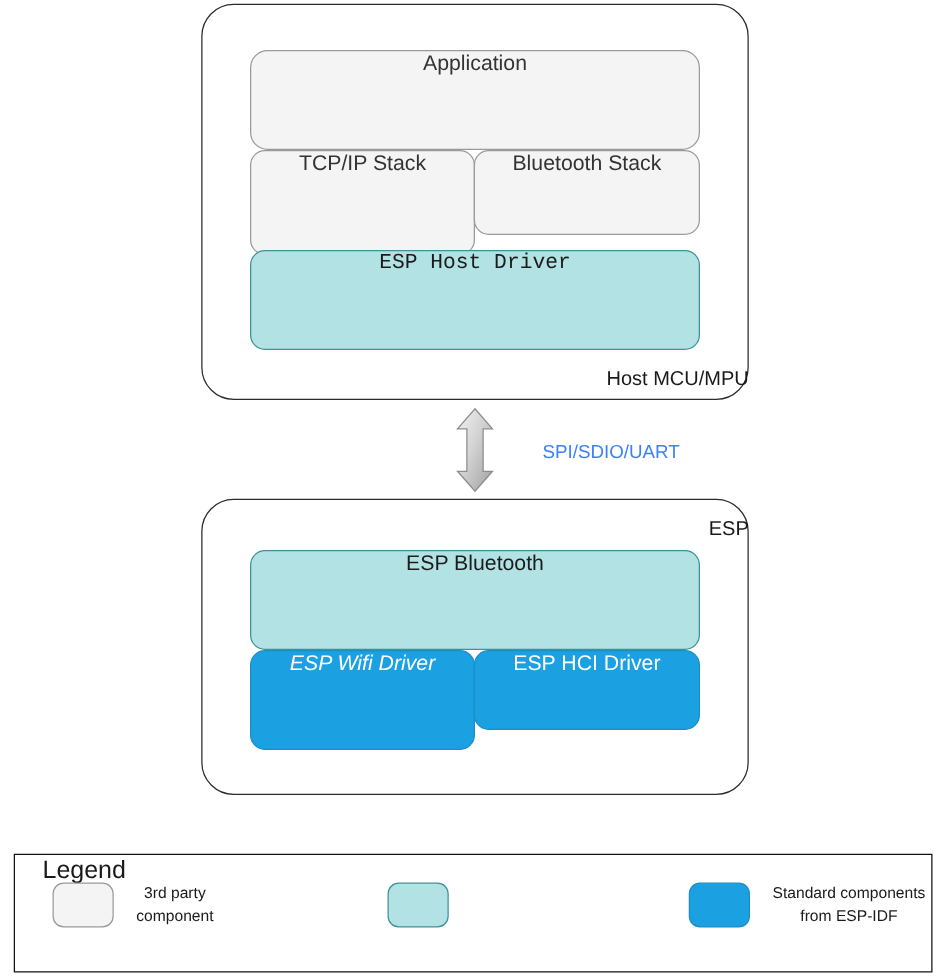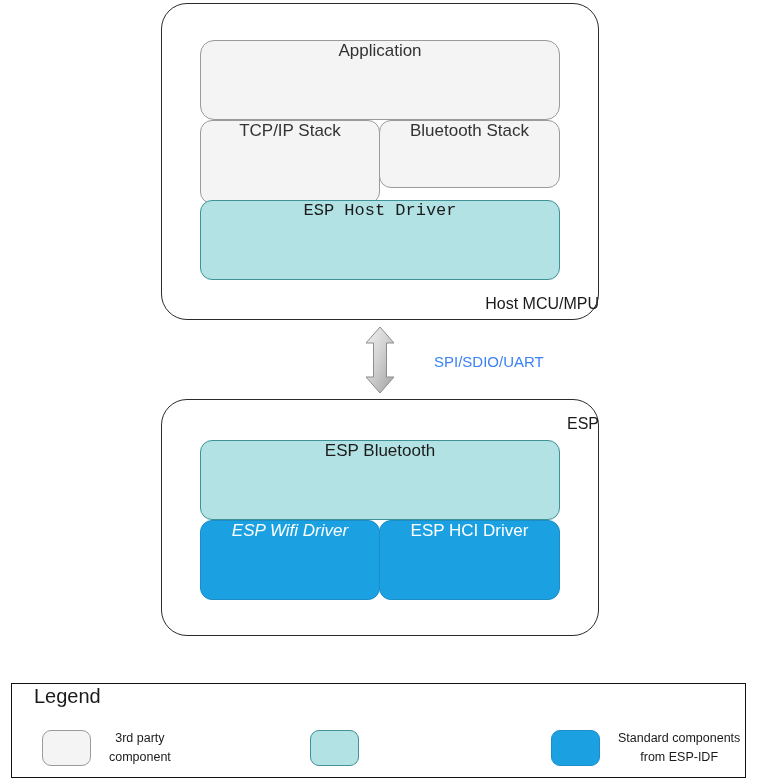--- a/index.html
+++ b/index.html
@@ -95,21 +95,21 @@
   }
   .legend-title {
     position: absolute;
     left: 34px;
     top: 685px;
     font-size: 20px;
     color: #1a1a1a;
   }
   .legend-item {
     position: absolute;
-    top: 728px;
+    top: 704px;
     height: 40px;
     display: flex;
     align-items: center;
   }
   .legend-swatch {
     width: 49px;
     height: 36px;
     box-sizing: border-box;
     border-radius: 9px;
     flex: none;
@@ -170,21 +170,21 @@
 <div class="section-label" style="left:161px; top:415px; width:438px;">ESP</div>
 
 <div class="node esp-hosted" style="left:200px; top:440px; width:360px; height:80px;">
   <span>ESP Bluetooth</span>
 </div>
 
 <div class="node esp-idf" style="left:200px; top:520px; width:180px; height:80px;font-style:italic;">
   <span>ESP Wifi Driver</span>
 </div>
 
-<div class="node esp-idf" style="left:379px; top:520px; width:181px; height:80px;">
+<div class="node esp-idf" style="left:379px; top:520px; width:181px; height:64px;">
   <span>ESP HCI Driver</span>
 </div>
 
 <div class="legend-box"></div>
 <div class="legend-title">Legend</div>
 
 <div class="legend-item" style="left:42px;">
   <div class="legend-swatch swatch-third-party"></div>
   <div class="legend-text">3rd party
 component</div>

